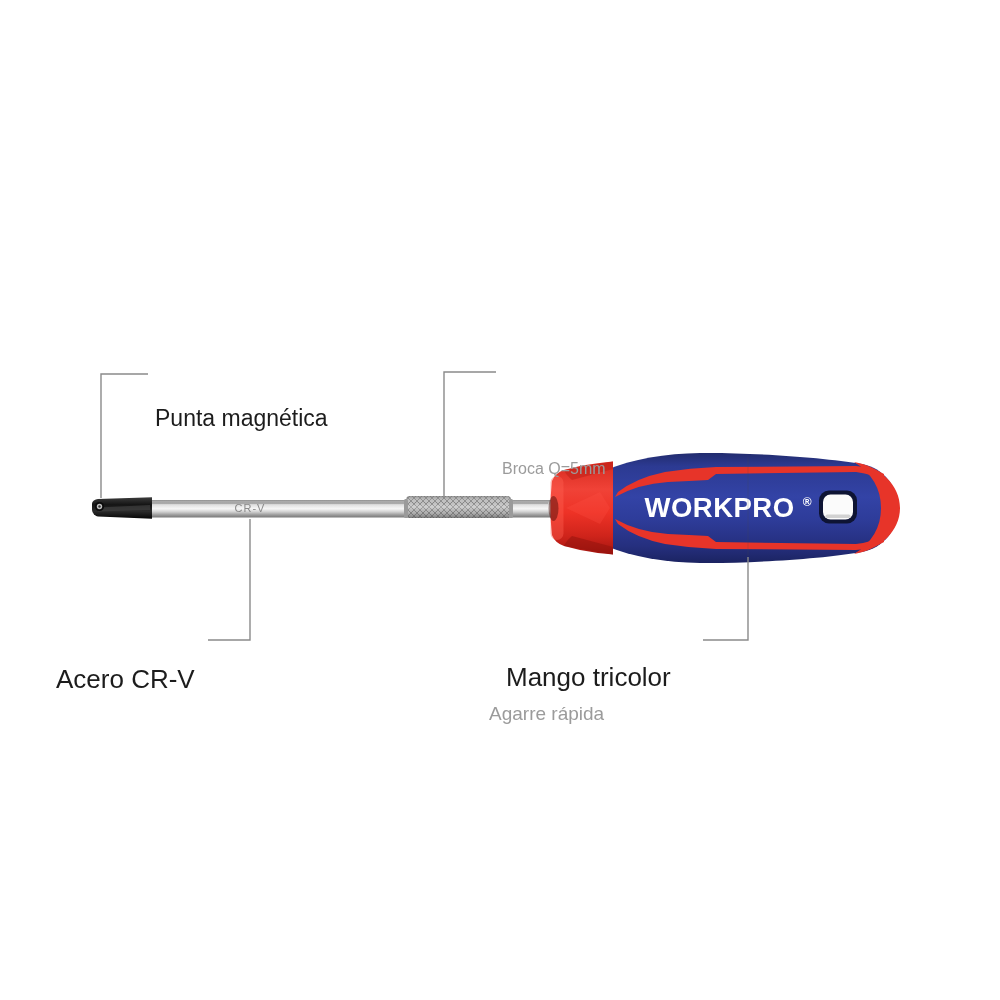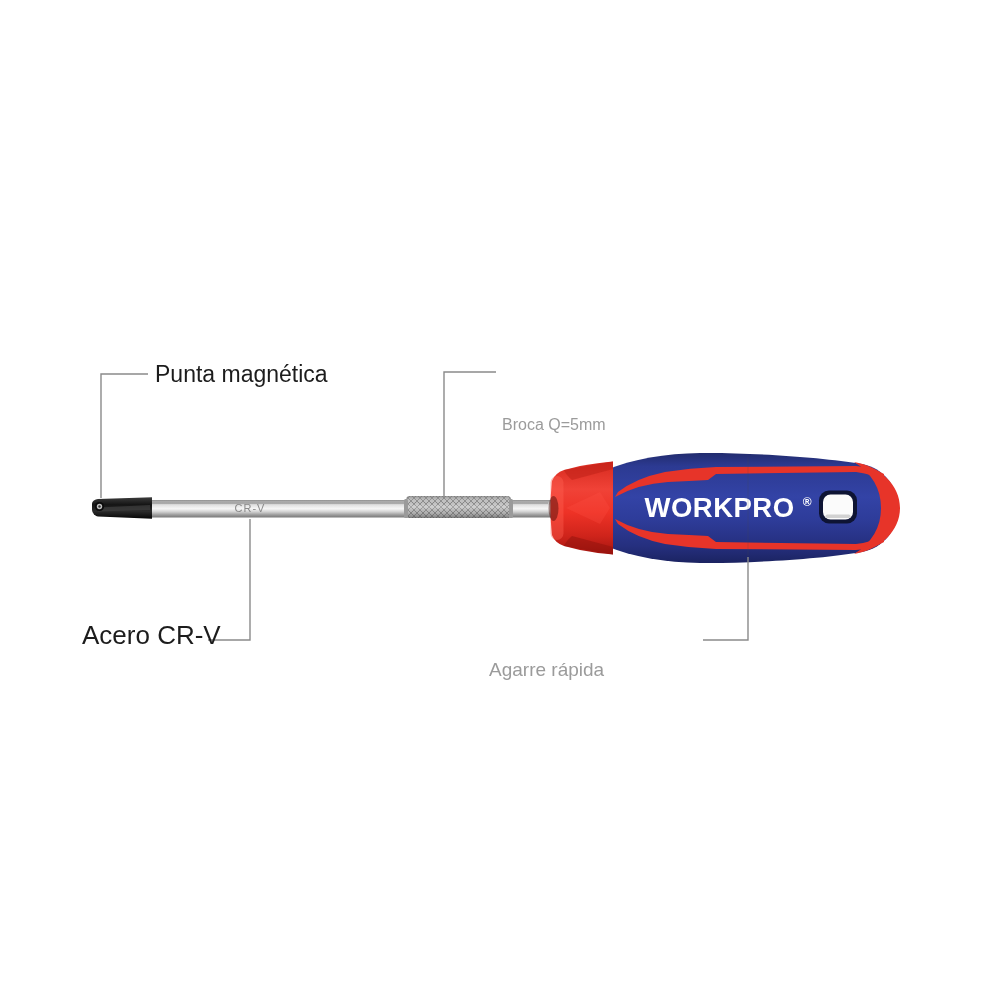--- a/index.html
+++ b/index.html
@@ -4,25 +4,26 @@
 <style>
   html,body{margin:0;padding:0;background:#ffffff;}
   .stage{
     position:relative;width:1000px;height:1000px;background:#ffffff;overflow:hidden;
     font-family:"Liberation Sans",sans-serif;
   }
   .stage svg{position:absolute;left:0;top:0;}
   .label{
     position:absolute;white-space:nowrap;line-height:1.05;color:#1c1c1c;
     font-family:"Liberation Sans",sans-serif;
+    margin-top:44px;
   }
   .lbl-punta{left:155px;top:362px;font-size:23px;}
   .lbl-moleteado{left:500px;top:361px;font-size:23px;}
   .lbl-broca{left:502px;top:417px;font-size:16px;color:#9b9b9b;}
-  .lbl-acero{left:82px;top:622px;font-size:26px;}
+  .lbl-acero{left:56px;top:622px;font-size:26px;}
   .lbl-mango{left:506px;top:620px;font-size:26px;}
   .lbl-agarre{left:489px;top:660px;font-size:19px;color:#9b9b9b;}
 </style>
 </head>
 <body>
 
 <div class="stage">
 
   <svg width="1000" height="1000" viewBox="0 0 1000 1000">
     <defs>
@@ -129,14 +130,15 @@
       <polyline points="148,374 101,374 101,498"></polyline>
       <polyline points="496,372 444,372 444,499"></polyline>
       <polyline points="208,640 250,640 250,519"></polyline>
       <polyline points="703,640 748,640 748,557"></polyline>
     </g>
   </svg>
 
   <div class="label lbl-punta">Punta magnética</div>
   <div class="label lbl-broca">Broca Q=5mm</div>
   <div class="label lbl-acero">Acero CR-V</div>
+  <div class="label lbl-mango">Mango tricolor</div>
   <div class="label lbl-agarre">Agarre rápida</div>
 </div>
 
 </body></html>

